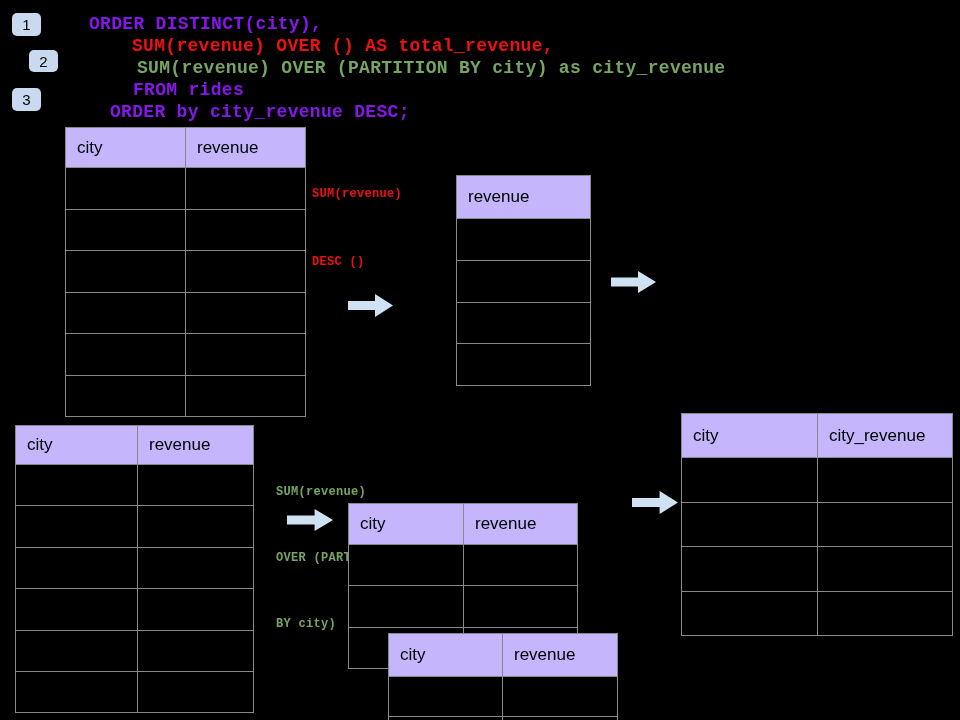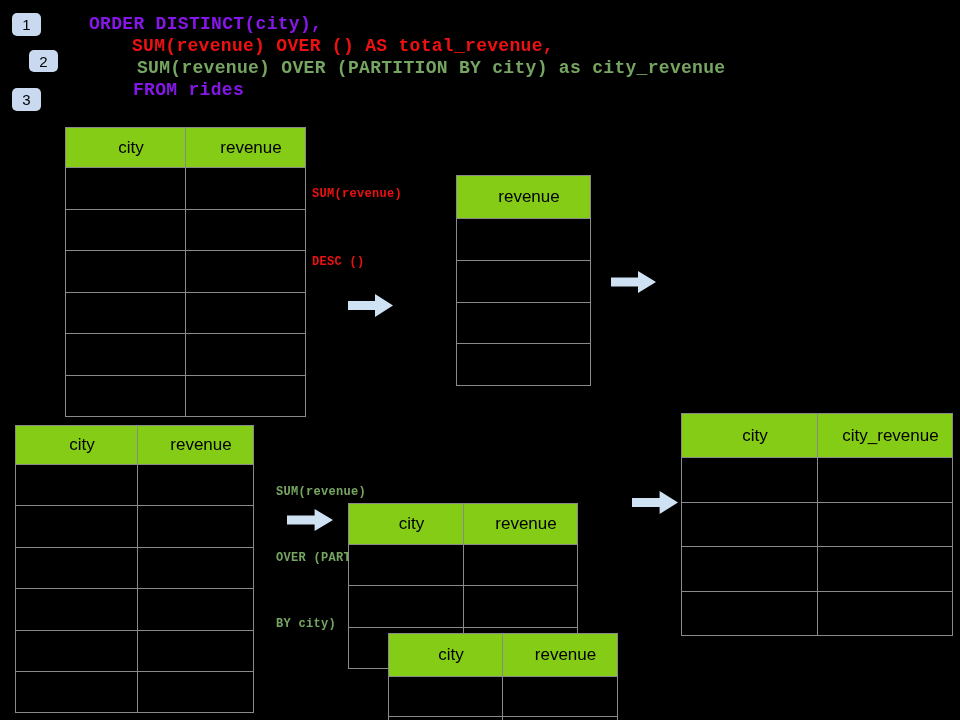--- a/index.html
+++ b/index.html
@@ -21,22 +21,22 @@
         font-family:"Liberation Mono",monospace;font-weight:bold;
         font-size:15.5px;letter-spacing:.3px;line-height:19px;color:#8517e8;}
 
   
   .annot{position:absolute;font-family:"Liberation Mono",monospace;font-weight:bold;
          font-size:12px;letter-spacing:.3px;line-height:22.5px;white-space:pre;}
 
   
   table.dtbl{position:absolute;border-collapse:collapse;table-layout:fixed;background:#000;}
   table.dtbl th,table.dtbl td{border:1px solid #8a8a8a;padding:0;}
-  table.dtbl th{background:#84cc16;color:#000;font:17px "Liberation Sans",sans-serif;
-                font-weight:400;text-align:center;padding-left:11px;}
+  table.dtbl th{background:#c4b5fd;color:#000;font:17px "Liberation Sans",sans-serif;
+                font-weight:400;text-align:left;padding-left:11px;}
 
   
   .arrow{position:absolute;background:#cfe2f3;
          clip-path:polygon(0% 30%,60% 30%,60% 0%,100% 50%,60% 100%,60% 70%,0% 70%);}
 </style>
 </head>
 <body>
 
 <div id="canvas">
 
@@ -47,20 +47,21 @@
     <span>2</span>
   </div>
   <div class="badge" style="left:12px;top:88px;width:29px;height:23px;">
     <span>3</span>
   </div>
 
   <div class="code purple" style="left:89px;top:13px;">ORDER DISTINCT(city),</div>
   <div class="code red" style="left:132px;top:35px;">SUM(revenue) OVER () AS total_revenue,</div>
   <div class="code green" style="left:137px;top:57px;">SUM(revenue) OVER (PARTITION BY city) as city_revenue</div>
   <div class="code purple" style="left:110px;top:79px;margin-left:23px;">FROM rides</div>
+  <div class="code purple" style="left:110px;top:101px;">ORDER by city_revenue DESC;</div>
 
 
   <table class="dtbl" style="left:65px;top:127px;width:240px;">
     <colgroup>
         <col style="width:120px">
         <col style="width:120px">
       </colgroup>
     <tbody>
         <tr style="height:40px">
       <th>city</th>

